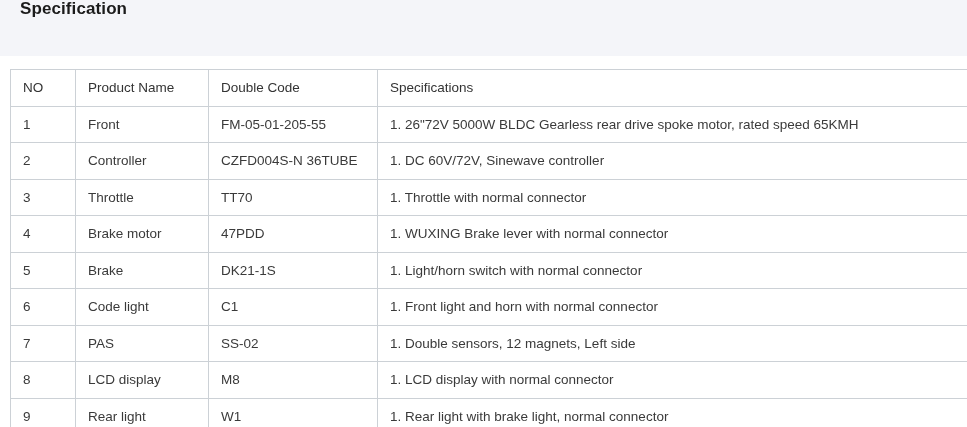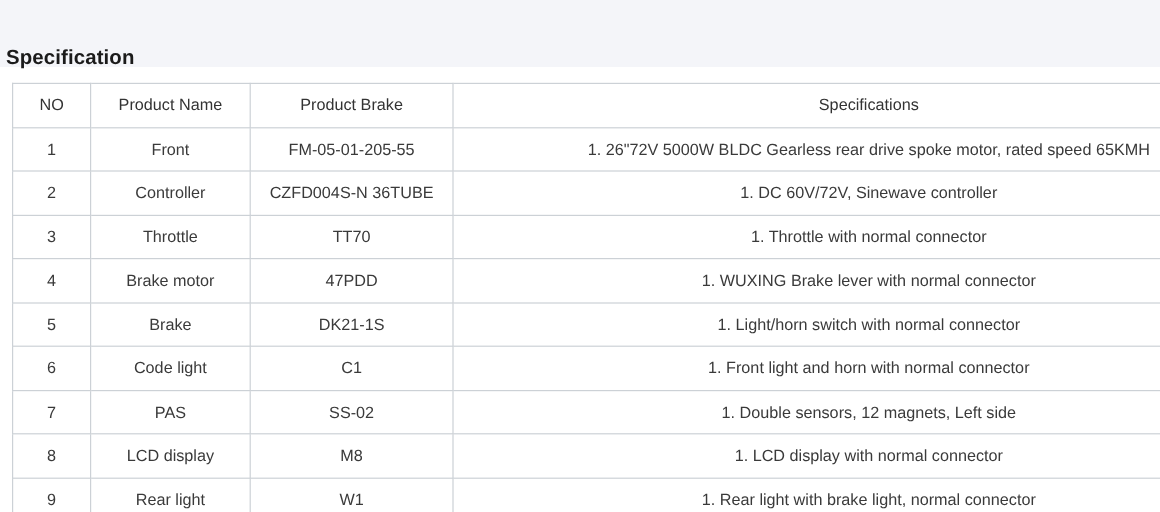--- a/index.html
+++ b/index.html
@@ -14,22 +14,22 @@
     background: #ffffff;
     font-family: "Liberation Sans", sans-serif;
     -webkit-font-smoothing: antialiased;
   }
 
   
   .section-header {
     height: 56px;
     background: #f4f5f9;
     display: flex;
-    align-items: flex-end;
-    padding: 0 5px;
+    align-items: flex-start;
+    padding: 0 20px;
     box-sizing: border-box;
   }
   .section-title {
     font-size: 17px;
     font-weight: bold;
     color: #1b1b1b;
     letter-spacing: 0.1px;
     line-height: 1;
   }
 
@@ -54,21 +54,21 @@
   table.spec-table col.c-no     { width: 65px;  }
   table.spec-table col.c-name   { width: 133px; }
   table.spec-table col.c-code   { width: 169px; }
   table.spec-table col.c-spec   { width: 693px; }
 
   table.spec-table th,
   table.spec-table td {
     border: 1px solid #ccd1d6;
     padding: 0 12px;
     height: 35.5px;
-    text-align: center;
+    text-align: left;
     font-weight: normal;
     vertical-align: middle;
     white-space: nowrap;
     overflow: hidden;
     background: #ffffff;
   }
   table.spec-table th {
     color: #333333;
   }
   table.spec-table td {
@@ -89,21 +89,21 @@
     <colgroup>
       <col class="c-no">
       <col class="c-name">
       <col class="c-code">
       <col class="c-spec">
     </colgroup>
     <thead>
       <tr>
         <th>NO</th>
         <th>Product Name</th>
-        <th>Product Brake</th>
+        <th>Double Code</th>
         <th>Specifications</th>
       </tr>
     </thead>
     <tbody>
       <tr>
         <td>1</td>
         <td>Front</td>
         <td>FM-05-01-205-55</td>
         <td>1. 26"72V 5000W BLDC Gearless rear drive spoke motor, rated speed 65KMH</td>
       </tr>

